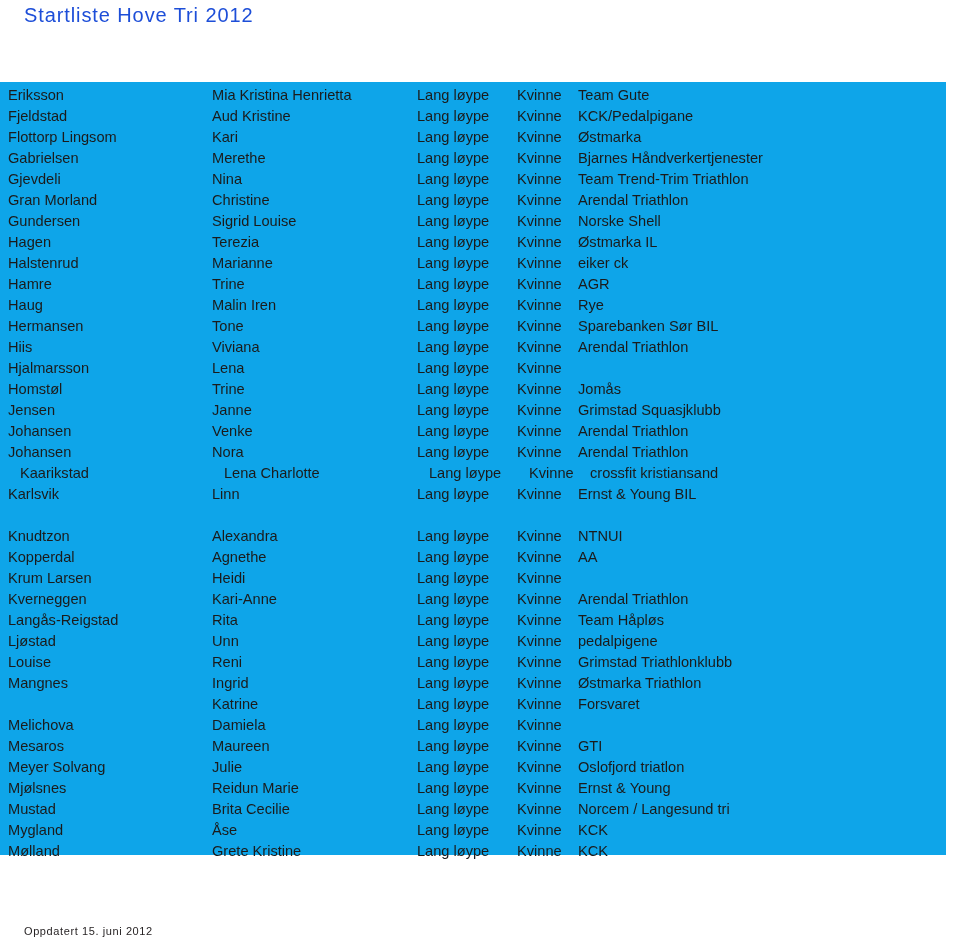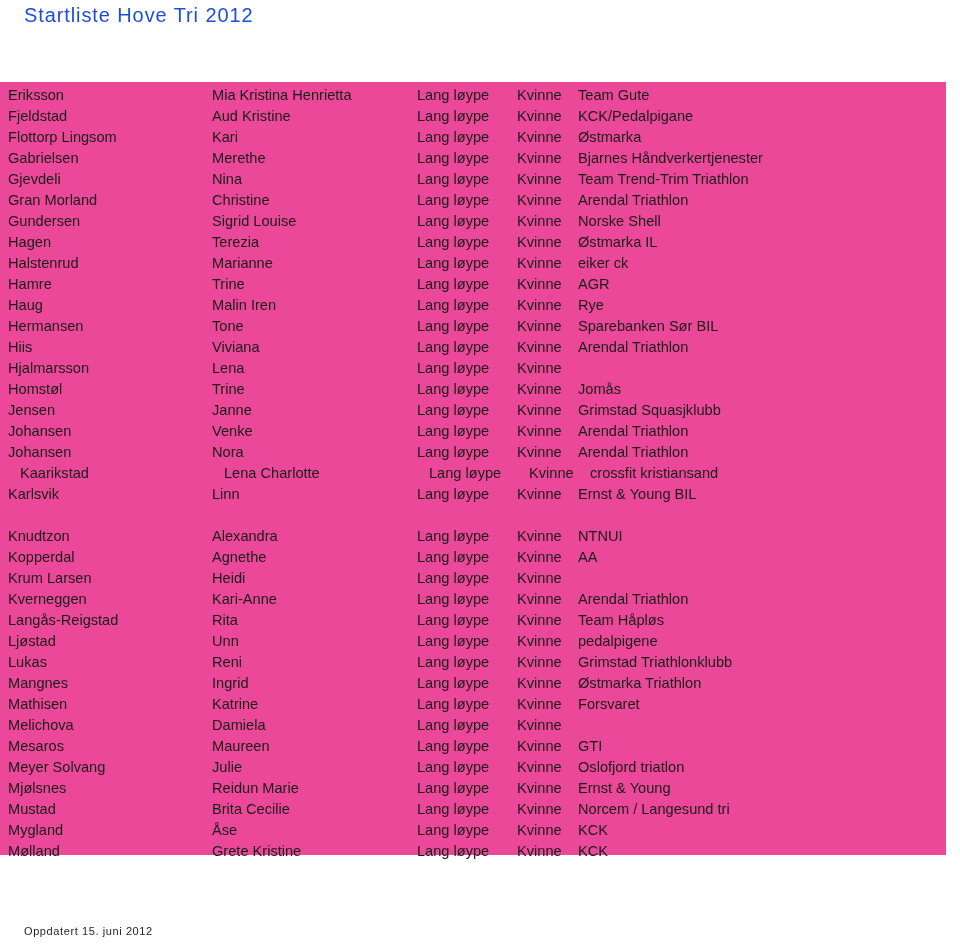--- a/index.html
+++ b/index.html
@@ -24,21 +24,21 @@
     color: #1d4ed8;
     white-space: nowrap;
   }
 
   #startlist-panel {
     position: absolute;
     left: 0px;
     top: 82px;
     width: 946px;
     height: 773px;
-    background: #ec4899;
+    background: #0ea5e9;
   }
 
   .table-row {
     position: absolute;
     left: 0;
     width: 946px;
     height: 21px;
     line-height: 21px;
     white-space: nowrap;
   }
@@ -257,35 +257,34 @@
       <div class="cell c-club">Team Håpløs</div>
     </div>
     <div class="table-row" style="top: 549px;">
       <div class="cell c-last">Ljøstad</div>
       <div class="cell c-first">Unn</div>
       <div class="cell c-course">Lang løype</div>
       <div class="cell c-class">Kvinne</div>
       <div class="cell c-club">pedalpigene</div>
     </div>
     <div class="table-row" style="top: 570px;">
-      <div class="cell c-last">Lukas</div>
+      <div class="cell c-last">Louise</div>
       <div class="cell c-first">Reni</div>
       <div class="cell c-course">Lang løype</div>
       <div class="cell c-class">Kvinne</div>
       <div class="cell c-club">Grimstad Triathlonklubb</div>
     </div>
     <div class="table-row" style="top: 591px;">
       <div class="cell c-first">Ingrid</div>
       <div class="cell c-last">Mangnes</div>
       <div class="cell c-course">Lang løype</div>
       <div class="cell c-class">Kvinne</div>
       <div class="cell c-club">Østmarka Triathlon</div>
     </div>
     <div class="table-row" style="top: 612px;">
-      <div class="cell c-last">Mathisen</div>
       <div class="cell c-first">Katrine</div>
       <div class="cell c-course">Lang løype</div>
       <div class="cell c-class">Kvinne</div>
       <div class="cell c-club">Forsvaret</div>
     </div>
     <div class="table-row" style="top: 633px;">
       <div class="cell c-last">Melichova</div>
       <div class="cell c-first">Damiela</div>
       <div class="cell c-course">Lang løype</div>
       <div class="cell c-class">Kvinne</div>

